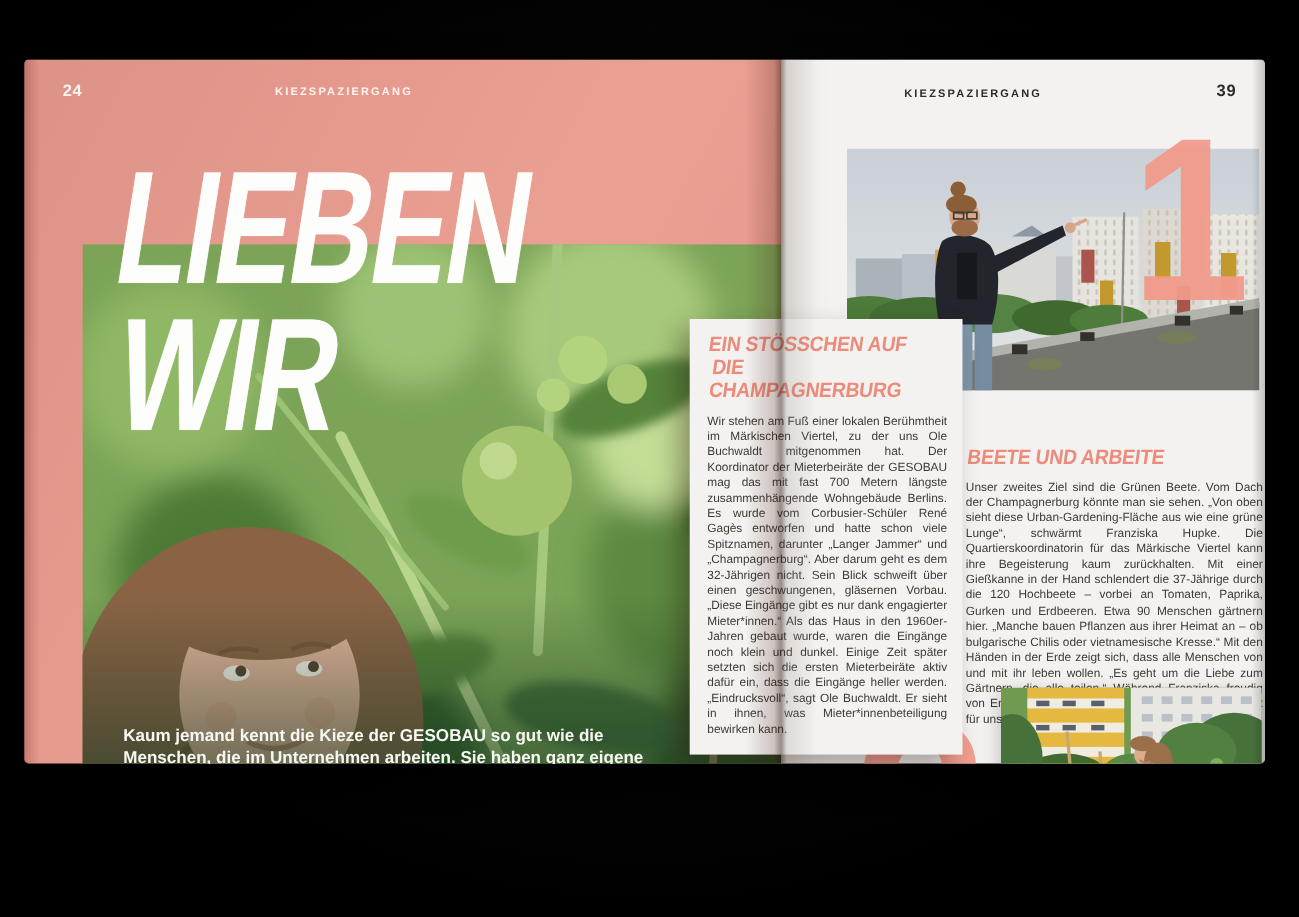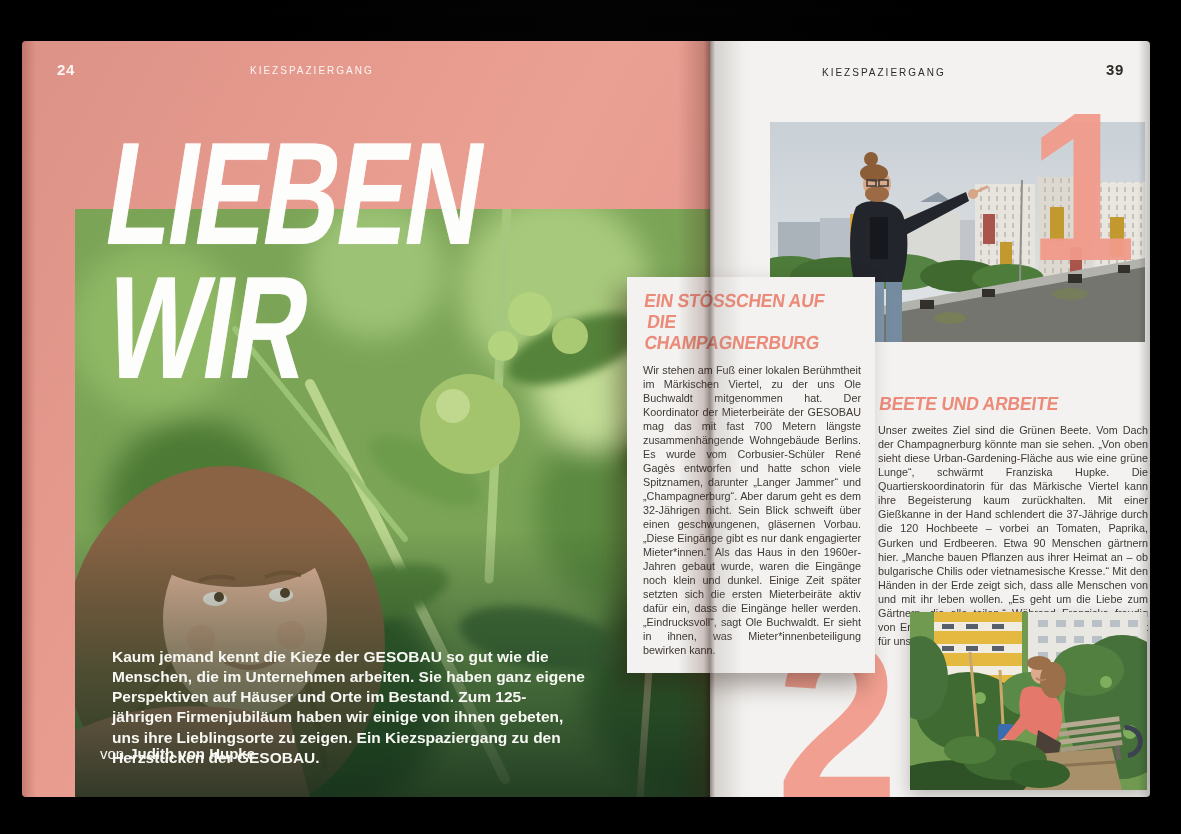--- a/index.html
+++ b/index.html
@@ -1,31 +1,31 @@
 <!DOCTYPE html>
 <html lang="de"><head>
 <meta charset="utf-8">
 <style>
   html,body{margin:0;padding:0;background:#060606;width:1181px;height:834px;overflow:hidden;
     font-family:"Liberation Sans","DejaVu Sans",sans-serif;}
   .stage{position:relative;width:1181px;height:834px;background:
     radial-gradient(ellipse at 50% 45%, #101010 0%, #000 75%);}
-  .spread{position:absolute;left:22px;top:41px;width:1128px;height:756px;border-radius:4px;
+  .spread{position:absolute;left:22px;top:54px;width:1128px;height:640px;border-radius:4px;
     overflow:hidden;box-shadow:0 34px 90px rgba(0,0,0,.85), 0 6px 24px rgba(0,0,0,.6);}
   .page{position:absolute;top:0;height:756px;}
 
   
   .page-left{left:0;width:688px;background:linear-gradient(118deg,#dd9287 0%,#e89c90 38%,#eba094 55%,#e2948a 100%);}
   .page-left::before{content:"";position:absolute;left:0;top:0;bottom:0;width:14px;
     background:linear-gradient(90deg,rgba(110,40,30,.28),rgba(110,40,30,0));pointer-events:none;z-index:9;}
   .photo-a{position:absolute;left:53px;top:168px;width:635px;height:588px;}
   .photo-a svg{display:block;width:100%;height:100%;}
   .pagenum{position:absolute;font-weight:700;font-size:15px;letter-spacing:.04em;}
   .pagenum-left{left:35px;top:20px;color:#fdf4f1;}
-  .kicker{position:absolute;font-weight:400;font-size:10px;letter-spacing:.2em;}
+  .kicker{position:absolute;font-weight:700;font-size:10px;letter-spacing:.2em;}
   .kicker-left{left:228px;top:24px;color:#fdf4f1;}
   .big-title{position:absolute;left:76px;top:86px;z-index:5;color:#fdfdfb;}
   .big-title .tline{display:block;font-weight:800;font-size:146px;line-height:134px;
     letter-spacing:-3px;transform:skewX(-9deg) scaleX(.72);transform-origin:left bottom;
     text-shadow:0 0 1px rgba(255,255,255,.6);}
   .intro{position:absolute;left:78px;top:594px;width:474px;z-index:6;color:#f7f8f3;
     font-weight:700;font-size:15.5px;line-height:1.3;}
   .byline{position:absolute;left:78px;top:704px;z-index:6;color:#f7f8f3;font-size:15px;}
   .byline .pre{font-weight:400;margin-right:5px;}
   .byline .name{font-weight:700;}

